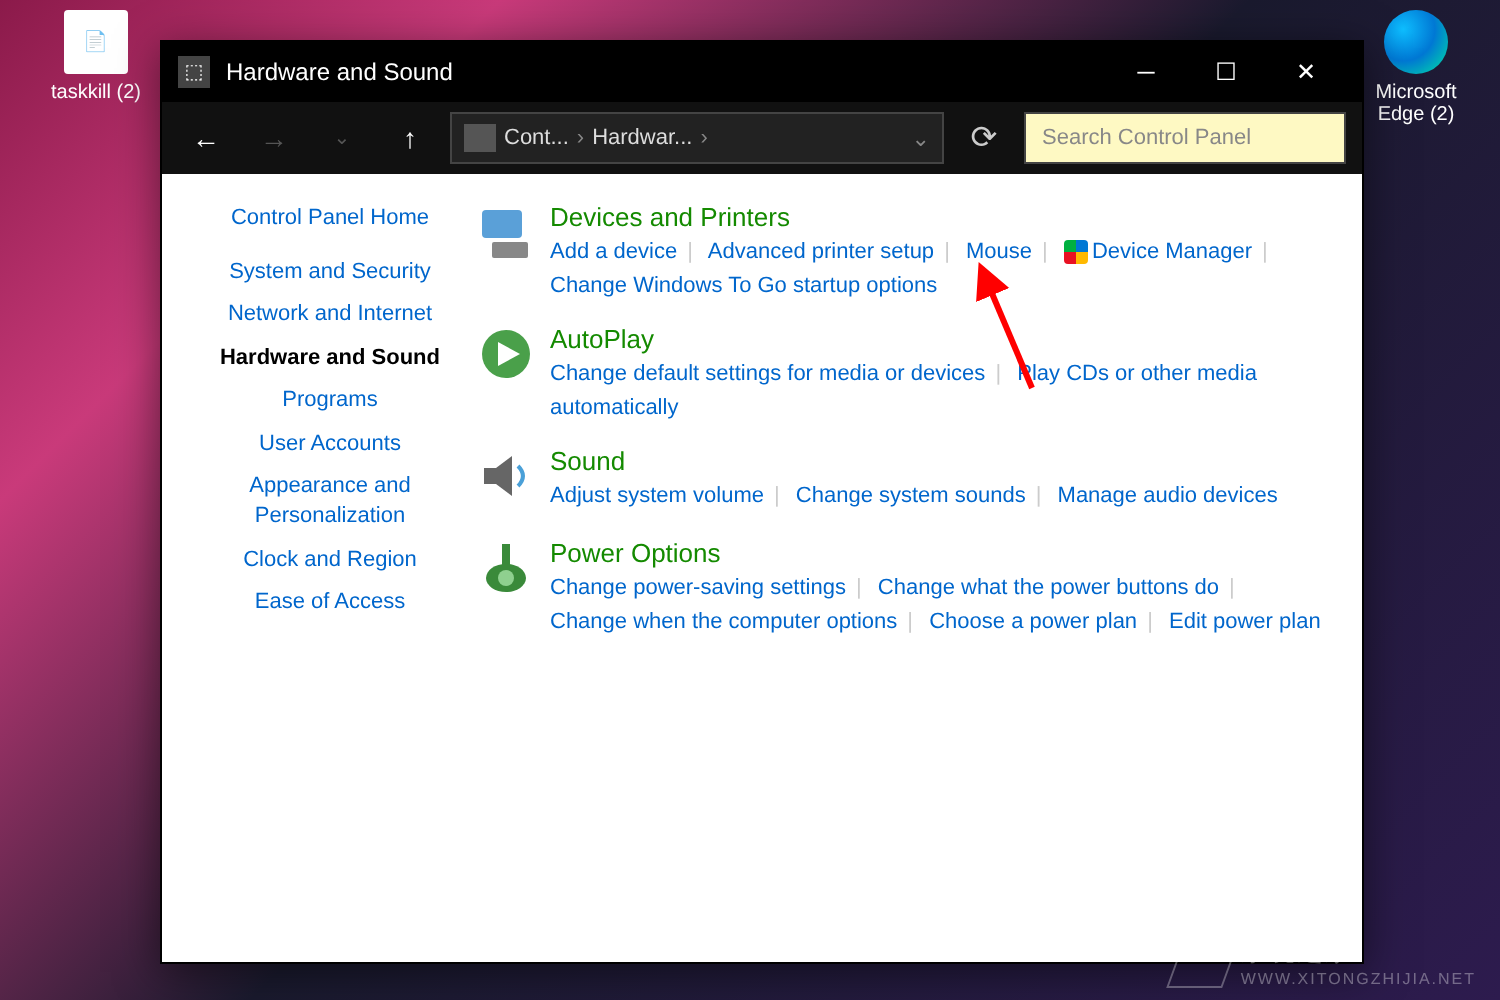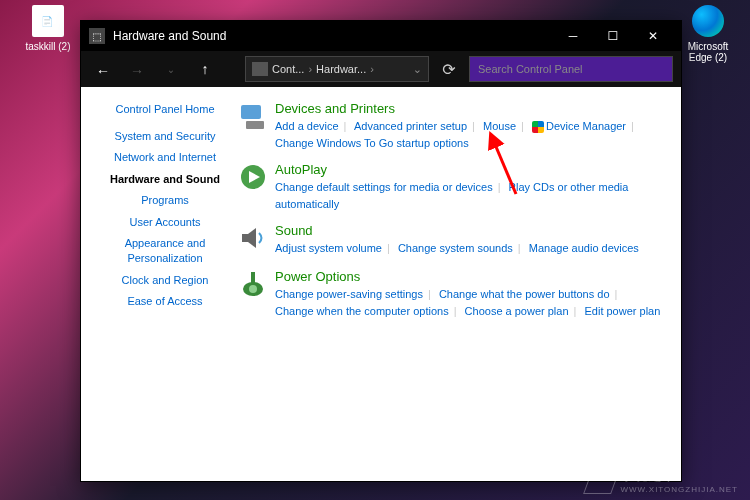--- a/index.html
+++ b/index.html
@@ -12,25 +12,25 @@
 .di-edge .icon-box { background: radial-gradient(circle at 30% 30%, #0ebeff, #0078d4, #00e6a1); border-radius: 50%; }
 .window { position: absolute; top: 20px; left: 80px; width: 602px; height: 462px; background: #fff; border: 1px solid #000; box-shadow: 0 4px 20px rgba(0,0,0,.5); display: flex; flex-direction: column; }
 .titlebar { height: 30px; background: #000; color: #fff; display: flex; align-items: center; padding: 0 8px; font-size: 12px; }
 .titlebar .ti-icon { width: 16px; height: 16px; background: #444; margin-right: 8px; display: flex; align-items: center; justify-content: center; font-size: 10px; }
 .titlebar .title { flex: 1; }
 .win-controls { display: flex; }
 .win-controls div { width: 40px; height: 30px; display: flex; align-items: center; justify-content: center; cursor: pointer; }
 .navbar { height: 36px; background: #111; display: flex; align-items: center; padding: 0 8px; gap: 6px; }
 .nav-btn { width: 28px; height: 28px; display: flex; align-items: center; justify-content: center; color: #fff; cursor: pointer; font-size: 14px; }
 .nav-btn.disabled { color: #555; }
-.breadcrumb { flex: 1; background: #222; height: 26px; border: 1px solid #444; display: flex; align-items: center; padding: 0 6px; color: #ddd; font-size: 11px; gap: 4px; margin-left: 20px; }
+.breadcrumb { flex: 1; background: #222; height: 26px; border: 1px solid #444; display: flex; align-items: center; padding: 0 6px; color: #ddd; font-size: 11px; gap: 4px; }
 .breadcrumb .bc-icon { width: 16px; height: 14px; background: #555; }
 .breadcrumb .chev { color: #888; }
 .refresh-btn { width: 28px; color: #ccc; display:flex;align-items:center;justify-content:center; }
-.searchbox { width: 204px; height: 26px; background: #4c1d95; border: 1px solid #444; color: #888; font-size: 11px; padding: 12px 8px; display: flex; align-items: center; }
+.searchbox { width: 161px; height: 26px; background: #fef9c3; border: 1px solid #444; color: #888; font-size: 11px; padding: 12px 8px; display: flex; align-items: center; }
 .content { flex: 1; display: flex; background: #fff; overflow: hidden; }
 .sidebar { width: 150px; padding: 16px 0 0 18px; font-size: 11px; text-align: center; }
 .sidebar .home-link { color: #0066cc; margin-bottom: 14px; cursor: pointer; }
 .sidebar .cat { color: #0066cc; margin-bottom: 6px; cursor: pointer; line-height: 1.4; }
 .sidebar .cat.active { color: #000; font-weight: 600; }
 .main { flex: 1; padding: 14px 4px 0 4px; }
 .category { display: flex; margin-bottom: 10px; }
 .cat-icon { width: 36px; height: 36px; flex-shrink: 0; margin-right: 4px; display: flex; align-items: flex-start; justify-content: center; }
 .cat-body { flex: 1; font-size: 11px; }
 .cat-title { color: #148a00; font-size: 13px; margin-bottom: 2px; cursor: pointer; }

